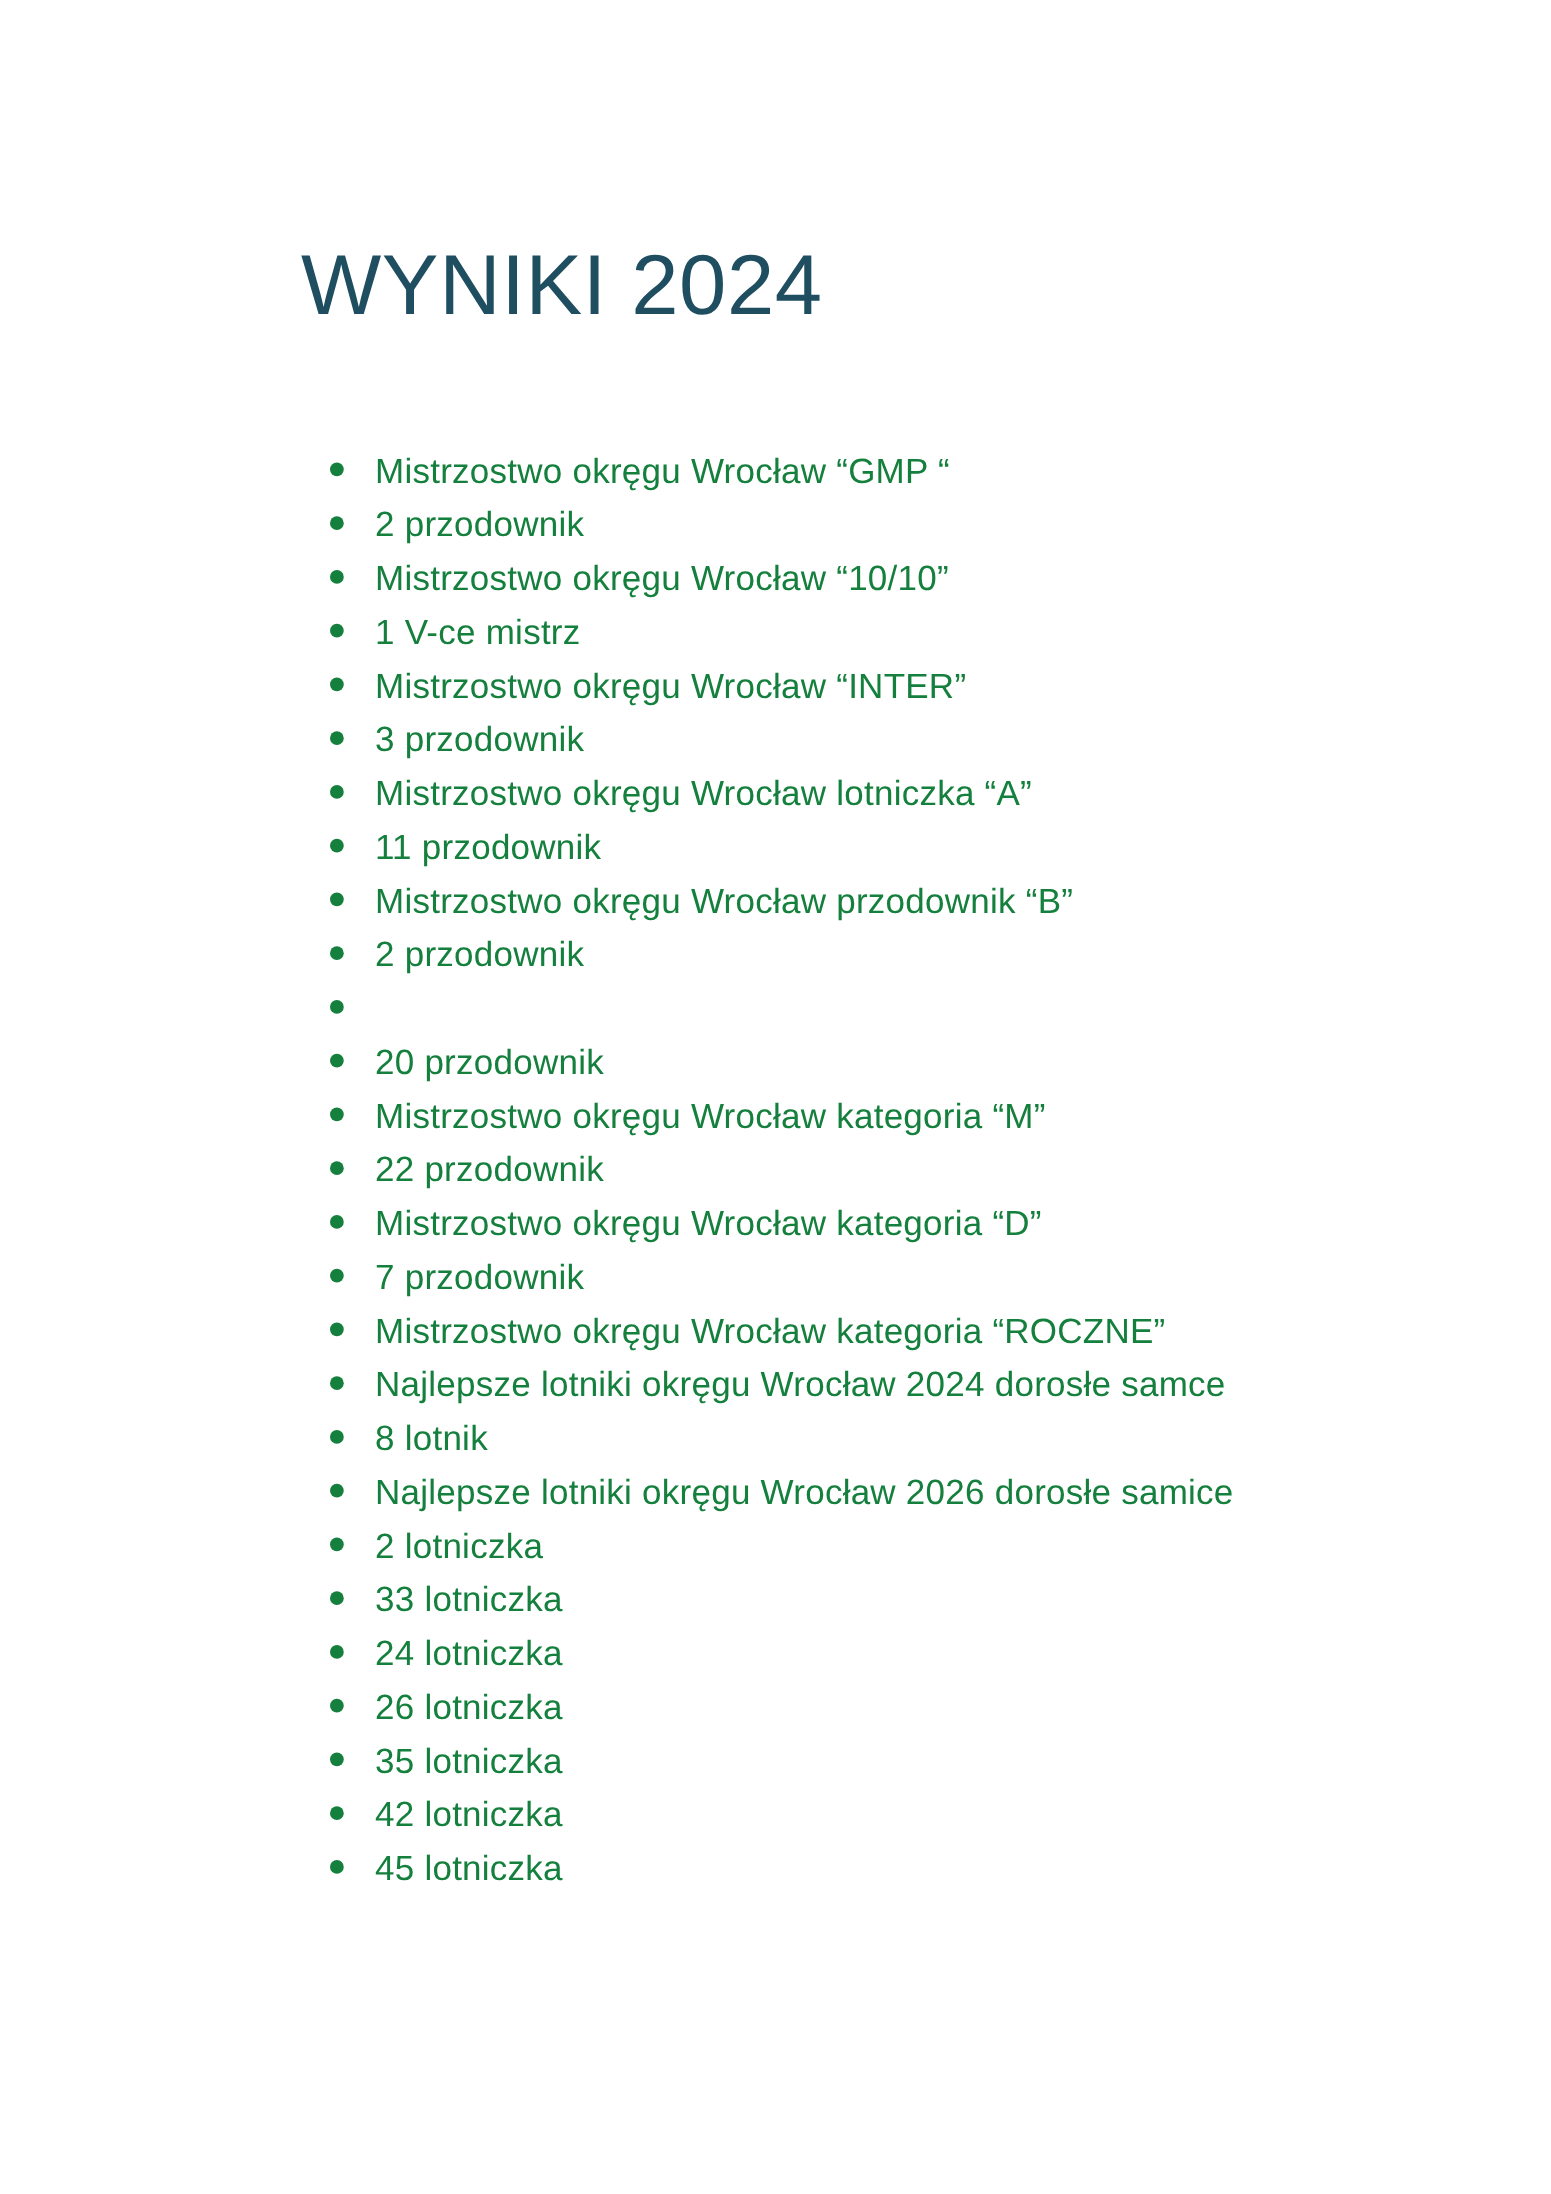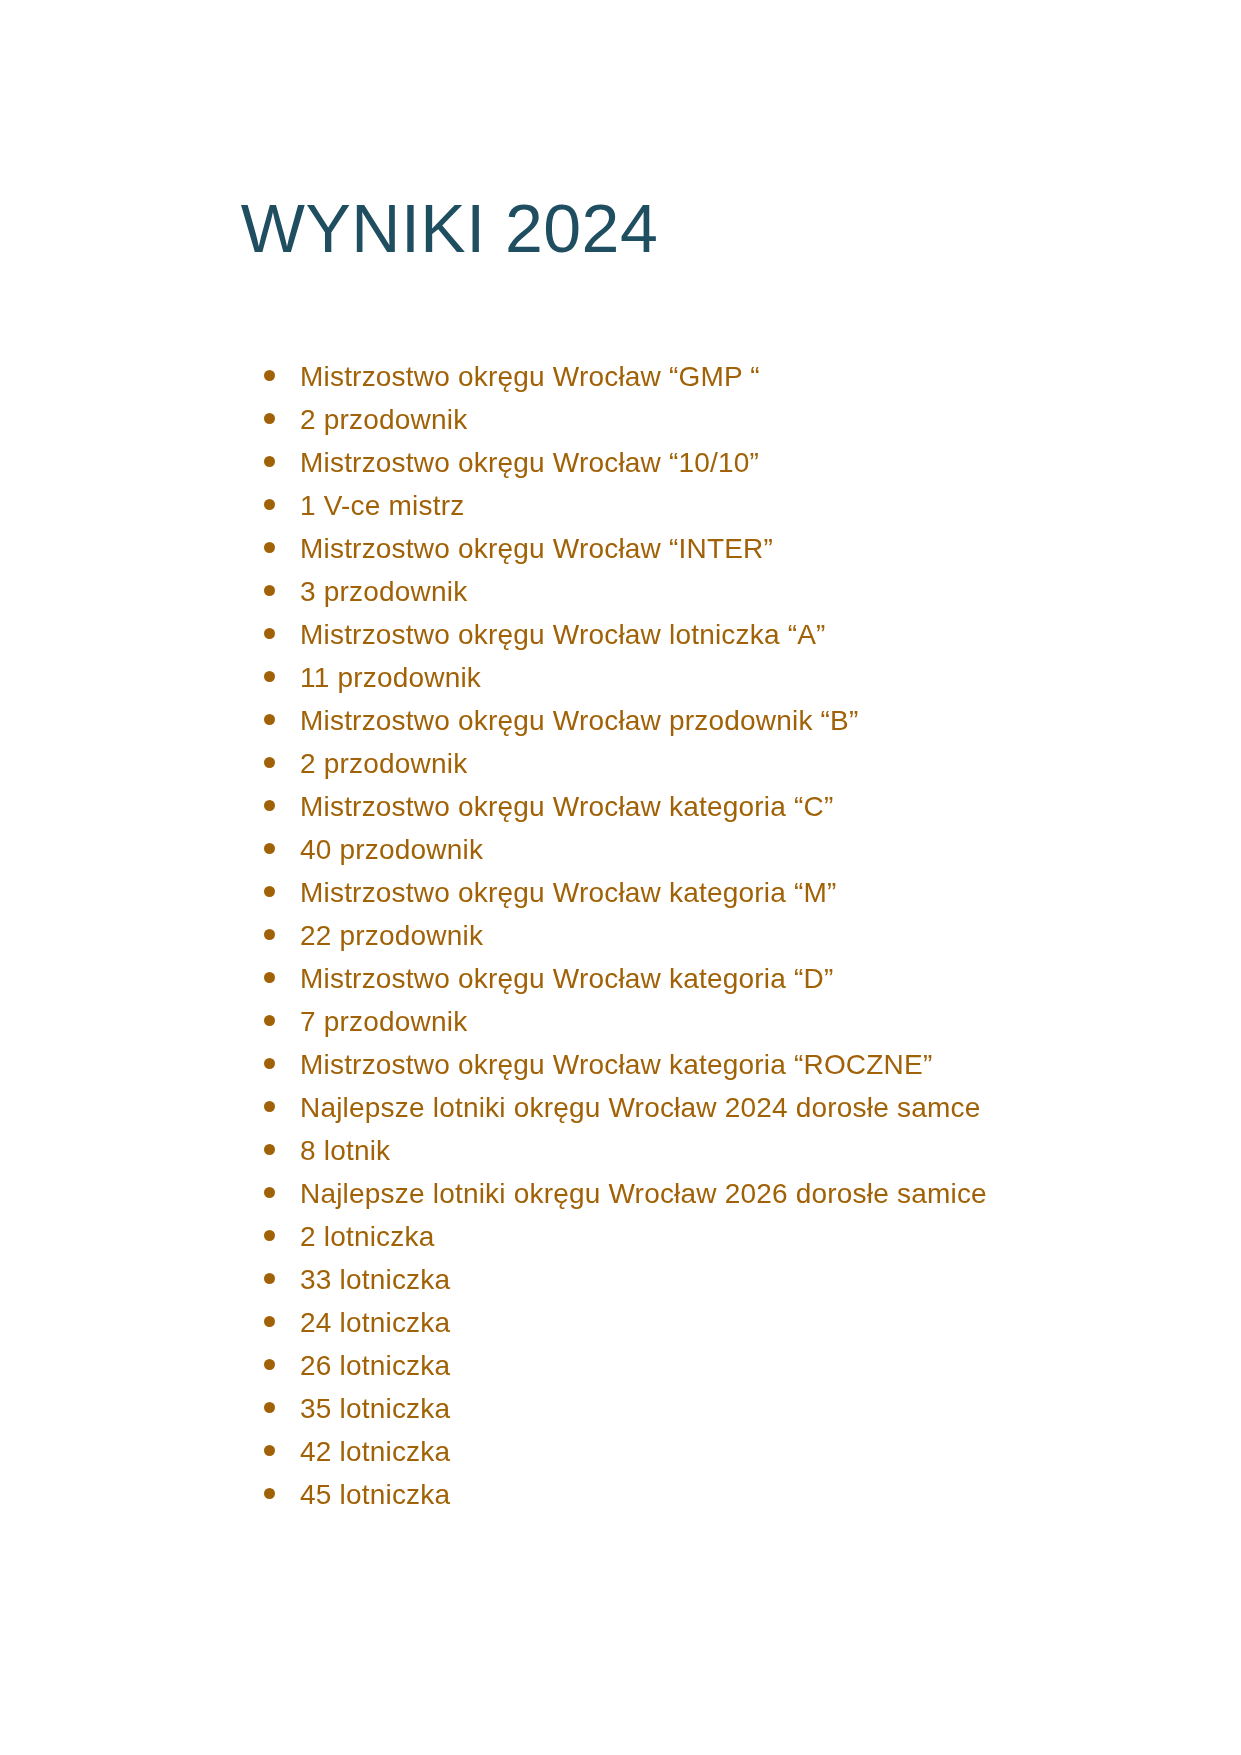--- a/index.html
+++ b/index.html
@@ -53,21 +53,21 @@
     background: currentColor;
   }
 </style>
 </head>
 <body>
 
 <div class="page">
 
   <div class="doc-title" style="color: rgb(31, 78, 97);">WYNIKI 2024</div>
 
-  <div class="results-list" style="color: #a16207;">
+  <div class="results-list" style="color: #15803d;">
 
       <div class="list-item">
         <span class="bullet"></span>
         <span class="item-text">Mistrzostwo okręgu Wrocław “GMP “</span>
       </div>
 
       <div class="list-item">
         <span class="bullet"></span>
         <span class="item-text">2 przodownik</span>
       </div>
@@ -107,26 +107,25 @@
         <span class="item-text">Mistrzostwo okręgu Wrocław przodownik “B”</span>
       </div>
 
       <div class="list-item">
         <span class="bullet"></span>
         <span class="item-text">2 przodownik</span>
       </div>
 
       <div class="list-item">
         <span class="bullet"></span>
-        <span class="item-text">Mistrzostwo okręgu Wrocław kategoria “C”</span>
-      </div>
-
-      <div class="list-item">
-        <span class="bullet"></span>
-        <span class="item-text">40 przodownik</span>
+      </div>
+
+      <div class="list-item">
+        <span class="bullet"></span>
+        <span class="item-text">20 przodownik</span>
       </div>
 
       <div class="list-item">
         <span class="bullet"></span>
         <span class="item-text">Mistrzostwo okręgu Wrocław kategoria “M”</span>
       </div>
 
       <div class="list-item">
         <span class="bullet"></span>
         <span class="item-text">22 przodownik</span>

